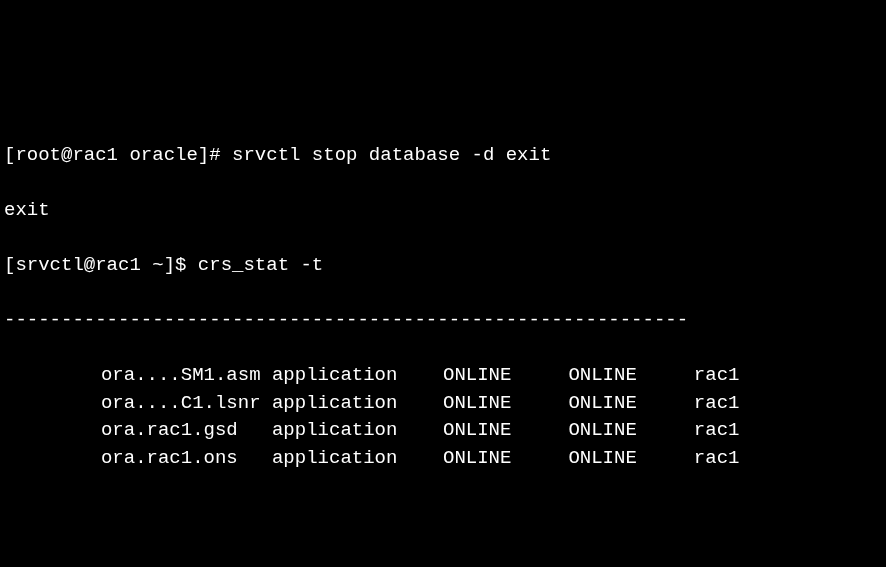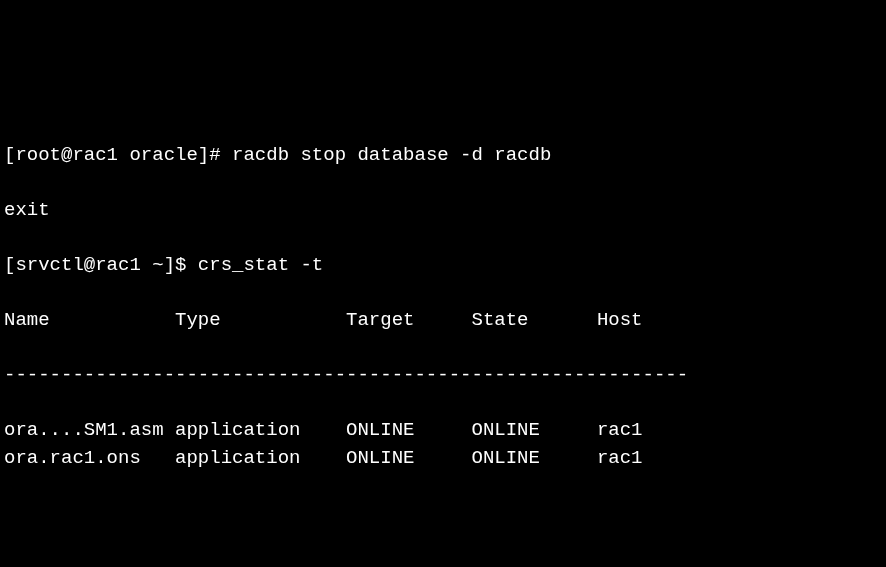--- a/index.html
+++ b/index.html
@@ -20,30 +20,30 @@
       overflow: hidden;
     }
     .terminal-line {
       white-space: pre;
     }
     .header-row {
       white-space: pre;
     }
     .data-row {
       white-space: pre;
+      text-align: center;
     }
   </style>
 </head>
 <body>
 
 
 
 <div>
-<div class="terminal-line"><span>[root@rac1 oracle]# </span><span>racdb stop database -d racdb</span></div>
+<div class="terminal-line"><span>[root@rac1 oracle]# </span><span>srvctl stop database -d exit</span></div>
 <div class="terminal-line">exit</div>
 <div class="terminal-line"><span>[srvctl@rac1 ~]$ </span><span>crs_stat -t</span></div>
-<div class="header-row">Name           Type           Target     State      Host    </div>
 <div class="terminal-line">------------------------------------------------------------</div>
-<div id="rows"><div class="data-row">ora....SM1.asm application    ONLINE     ONLINE     rac1    </div><div class="data-row">ora.rac1.ons   application    ONLINE     ONLINE     rac1    </div></div>
+<div id="rows"><div class="data-row">ora....SM1.asm application    ONLINE     ONLINE     rac1    </div><div class="data-row">ora....C1.lsnr application    ONLINE     ONLINE     rac1    </div><div class="data-row">ora.rac1.gsd   application    ONLINE     ONLINE     rac1    </div><div class="data-row">ora.rac1.ons   application    ONLINE     ONLINE     rac1    </div></div>
 </div>
 
 
 
 
 </body></html>

